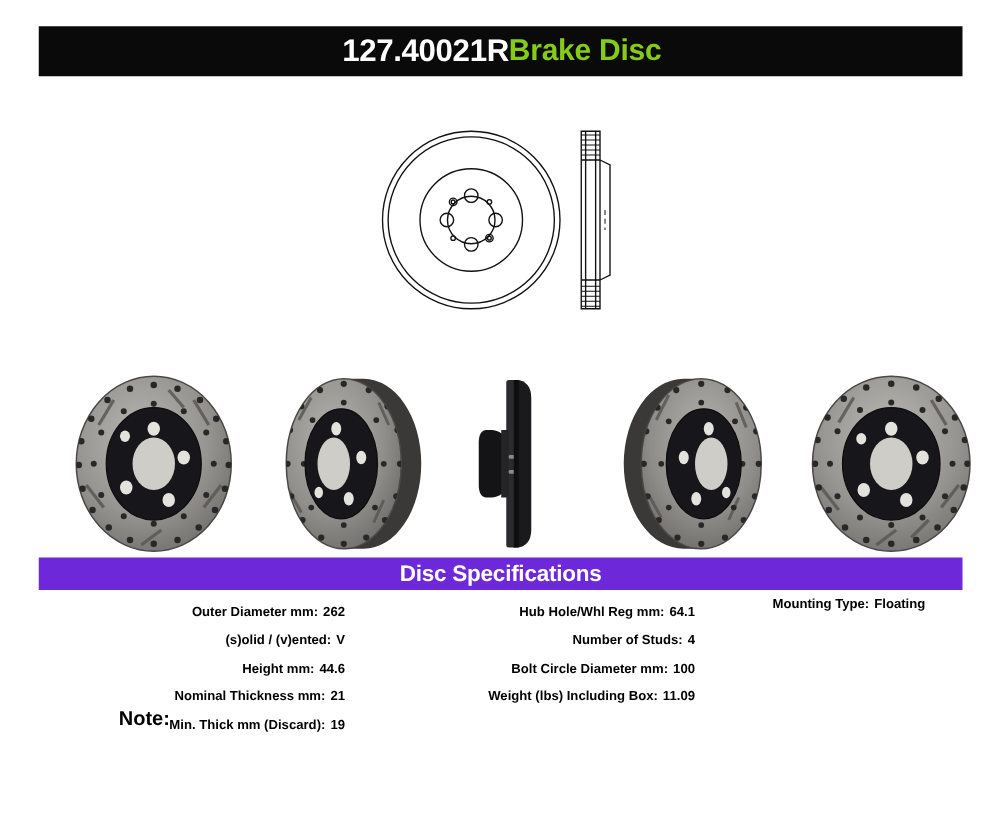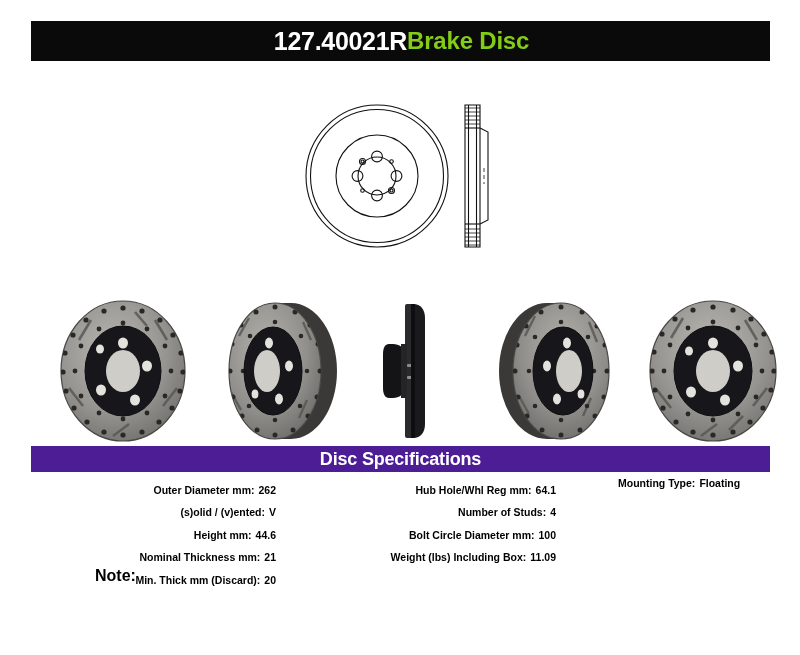--- a/index.html
+++ b/index.html
@@ -77,21 +77,21 @@
   }
   .photo svg { display: block; }
 
   
   .spec-bar {
     position: absolute;
     left: 31px;
     top: 446px;
     width: 739px;
     height: 26px;
-    background: #4c1d95;
+    background: #6d28d9;
     display: flex;
     align-items: center;
     justify-content: center;
   }
   .spec-bar-title {
     color: #ffffff;
     font-size: 18px;
     font-weight: bold;
     line-height: 1;
     letter-spacing: -0.2px;
@@ -494,21 +494,21 @@
       <div class="spec-row">
         <span class="spec-label">Height mm:</span>
         <span class="spec-value">44.6</span>
       </div>
       <div class="spec-row">
         <span class="spec-label">Nominal Thickness mm:</span>
         <span class="spec-value">21</span>
       </div>
       <div class="spec-row">
         <span class="spec-label">Min. Thick mm (Discard):</span>
-        <span class="spec-value">20</span>
+        <span class="spec-value">19</span>
       </div>
     </div>
 
     <div class="spec-col spec-col-mid">
       <div class="spec-row">
         <span class="spec-label">Hub Hole/Whl Reg mm:</span>
         <span class="spec-value">64.1</span>
       </div>
       <div class="spec-row">
         <span class="spec-label">Number of Studs:</span>

